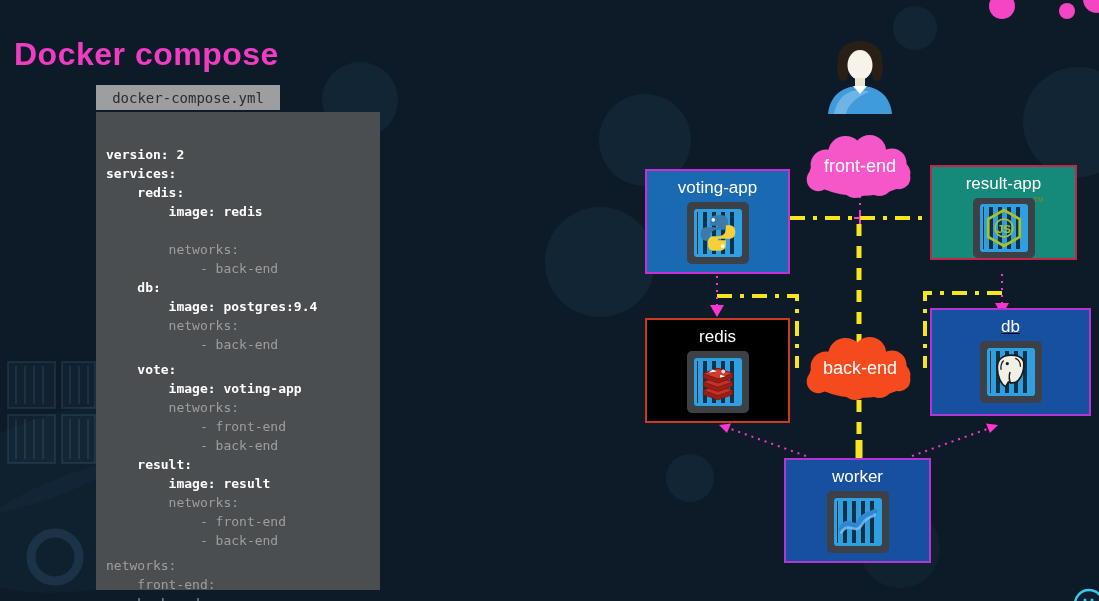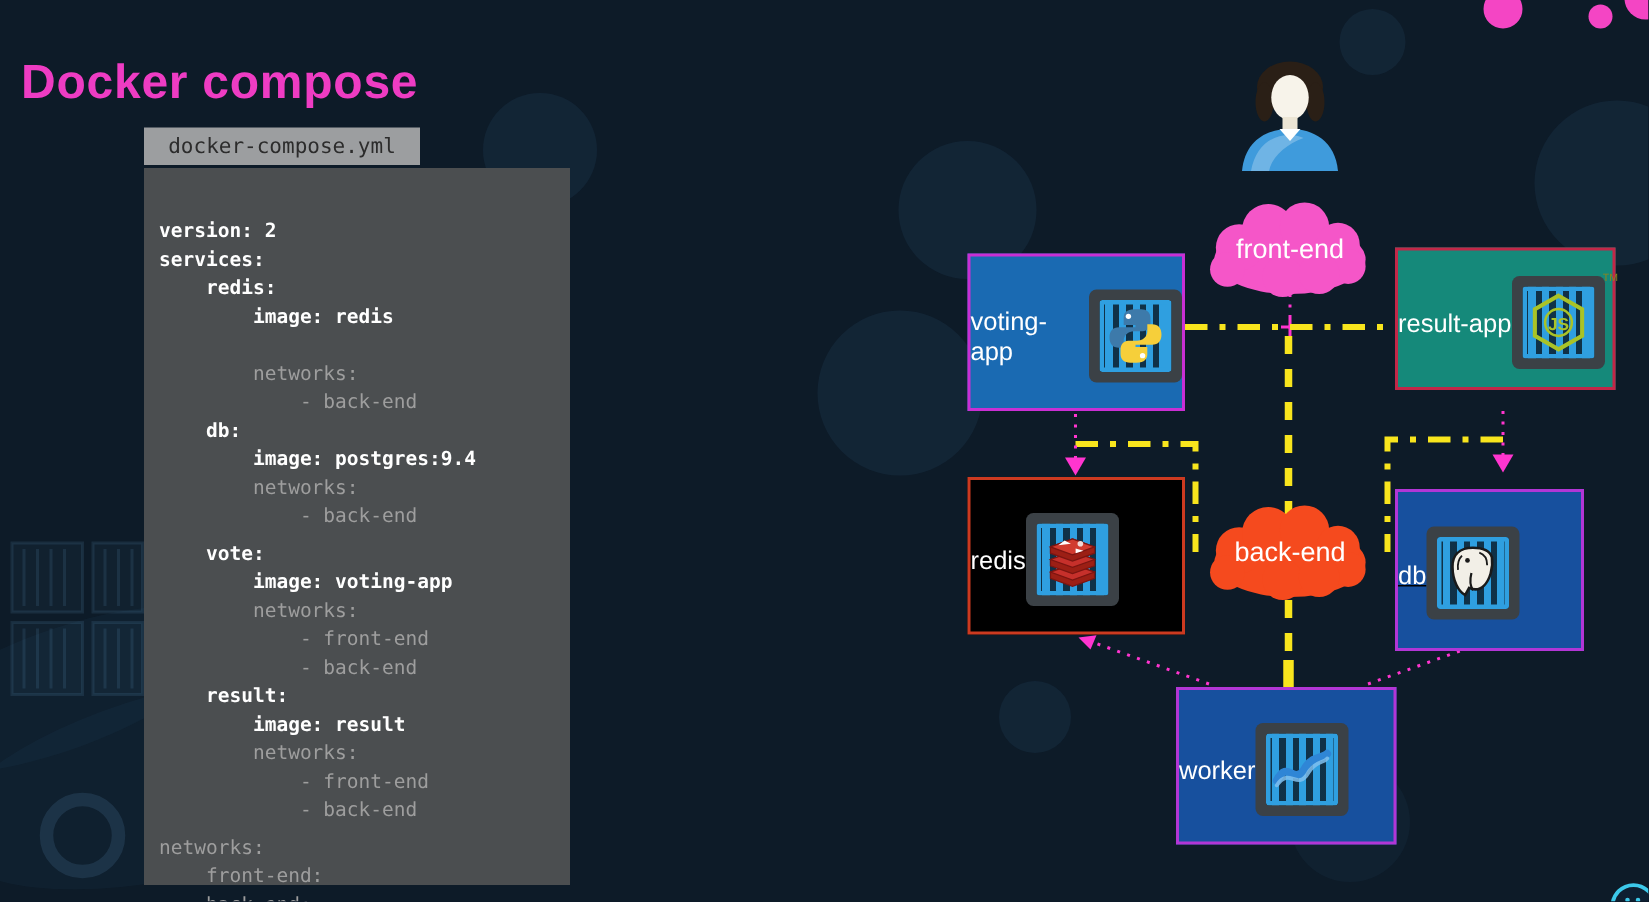--- a/index.html
+++ b/index.html
@@ -36,26 +36,26 @@
 
   .cloud{position:absolute;width:126px;height:84px;z-index:2;}
   .cloud svg{position:absolute;left:0;top:0;width:100%;height:100%;}
   .cloud .cloud-label{position:absolute;left:0;top:0;width:100%;height:100%;
         display:flex;align-items:center;justify-content:center;
         color:#fff;font-size:18px;}
   #cloud-front{left:797px;top:124px;}
   #cloud-back{left:797px;top:326px;}
 
   .service-box{position:absolute;border:2px solid #fff;box-sizing:border-box;
-               display:flex;flex-direction:row;align-items:center;z-index:2;}
+               display:flex;flex-direction:column;align-items:center;z-index:2;}
   .service-label{color:#fff;font-size:17px;margin-top:7px;}
   .pos-voting{left:645px;top:169px;width:145px;height:105px;}
   .pos-result{left:930px;top:165px;width:147px;height:95px;}
   .pos-redis {left:645px;top:318px;width:145px;height:105px;}
-  .pos-db    {left:930px;top:326px;width:126px;height:108px;text-decoration:underline;}
+  .pos-db    {left:930px;top:308px;width:161px;height:108px;text-decoration:underline;}
   .pos-worker{left:784px;top:458px;width:147px;height:105px;}
 
   .container-icon{position:relative;width:62px;height:62px;margin-top:4px;
                   background:#3b4146;border-radius:5px;
                   display:flex;align-items:center;justify-content:center;}
   .container-inner{position:relative;width:48px;height:48px;border-radius:2px;
       background-color:#2f9fe0;
       background-image:repeating-linear-gradient(90deg,rgba(10,30,45,.85) 0 4px,transparent 4px 9px);
       box-shadow:inset 0 0 0 3px #2f9fe0;
       display:flex;align-items:center;justify-content:center;}

